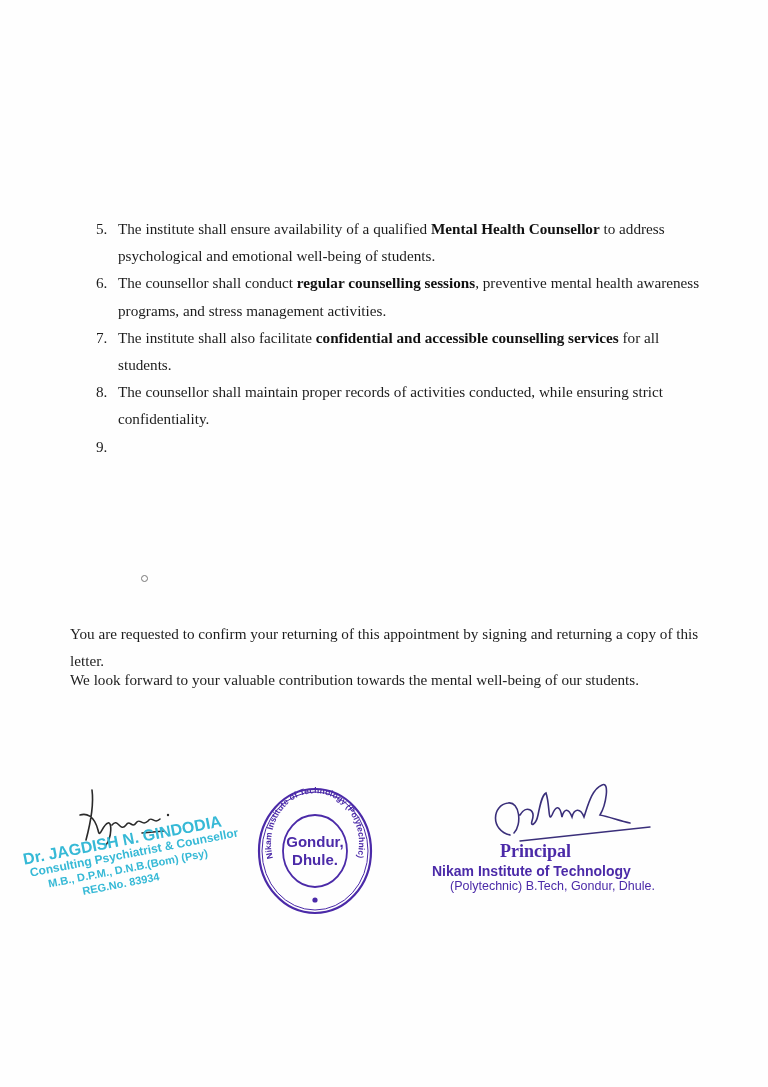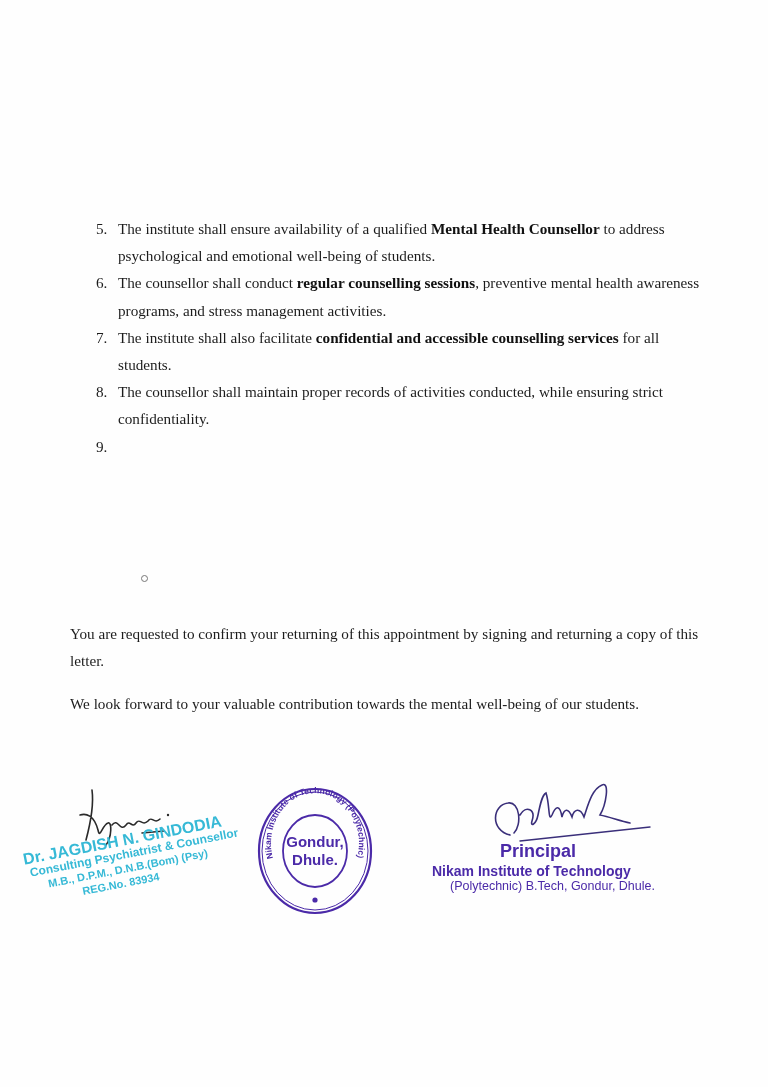--- a/index.html
+++ b/index.html
@@ -13,21 +13,21 @@
     .list li { position: relative; padding-left: 22px; font-size: 15.2px; line-height: 27.2px; margin-bottom: 0; }
     .list li .num { position: absolute; left: 0; top: 0; }
     .list li.ten .num { left: -4px; }
     b { font-weight: bold; color: #111; }
     .bullet-circle {
       position: absolute; left: 141px; top: 575px; width: 5px; height: 5px;
       border: 1px solid #777; border-radius: 50%;
     }
     .para { position: absolute; left: 70px; width: 640px; font-size: 15.2px; line-height: 27px; }
     .p1 { top: 620px; }
-    .p2 { top: 690px; }
+    .p2 { top: 666px; }
 
     
     .counsellor { position: absolute; left: 22px; top: 785px; width: 220px; height: 160px; }
     .sig1 { position: absolute; left: 50px; top: 0; width: 110px; height: 70px; }
     .stamp-text {
       position: absolute; left: 0; top: 68px; transform: rotate(-11deg); transform-origin: left top;
       color: #36b9d6; font-family: "Liberation Sans", "DejaVu Sans", sans-serif; font-weight: bold;
       line-height: 14px; white-space: nowrap;
     }
     .stamp-text .l1 { font-size: 16px; }
@@ -36,21 +36,21 @@
     .stamp-text .l4 { font-size: 11px; padding-left: 52px; }
 
     
     .seal { position: absolute; left: 255px; top: 783px; width: 120px; height: 135px; }
 
     
     .principal { position: absolute; left: 430px; top: 775px; width: 290px; height: 130px; }
     .sig2 { position: absolute; left: 50px; top: 0; width: 180px; height: 75px; }
     .ptitle {
       position: absolute; left: 70px; top: 66px; color: #4b2aa8;
-      font-family: Liberation Sans, sans-serif; font-weight: bold; font-size: 18px;
+      font-family: Liberation Serif, serif; font-weight: bold; font-size: 18px;
     }
     .pinst {
       position: absolute; left: 2px; top: 88px; color: #4b2aa8;
       font-family: "Liberation Sans", "DejaVu Sans", sans-serif; font-weight: bold; font-size: 14px; white-space: nowrap; text-align: center;
     }
     .paddr {
       position: absolute; left: 20px; top: 104px; color: #4b2aa8;
       font-family: "Liberation Sans", "DejaVu Sans", sans-serif; font-size: 12.5px; white-space: nowrap;
     }
   </style>

